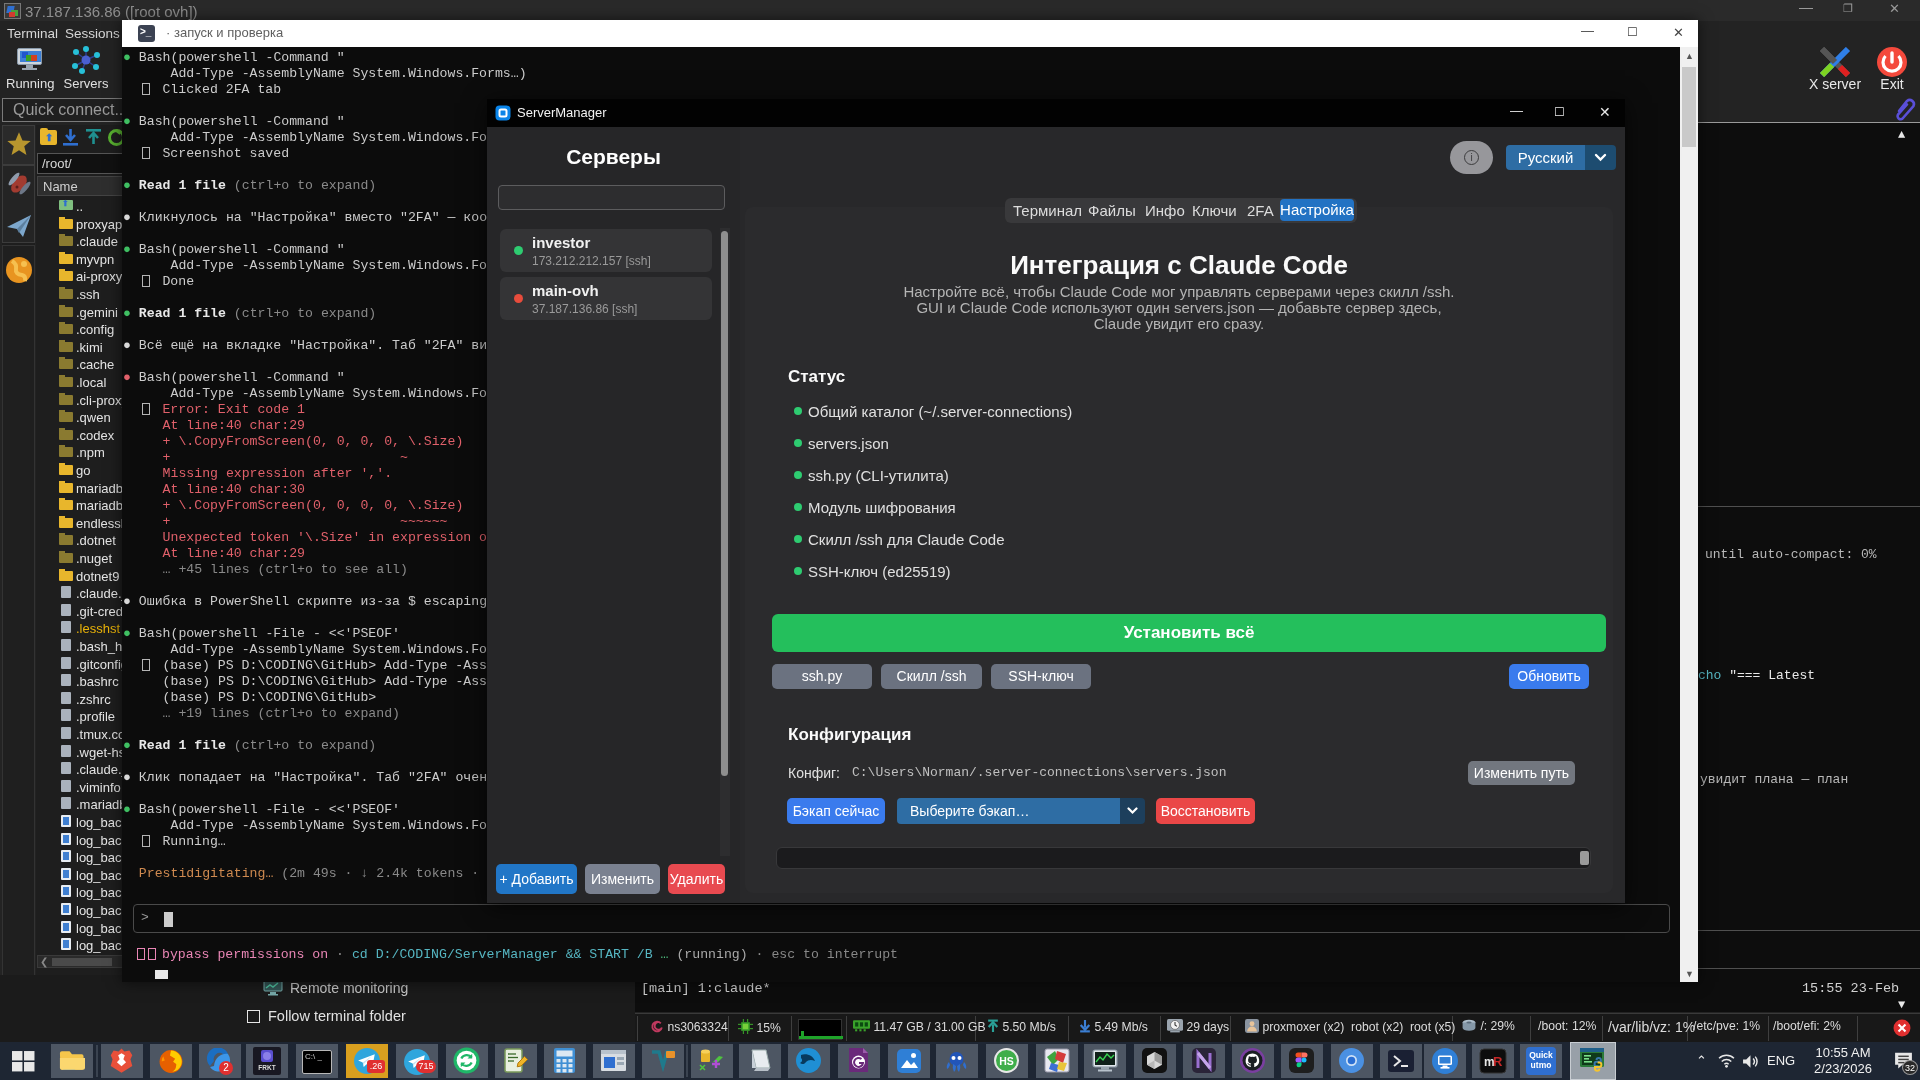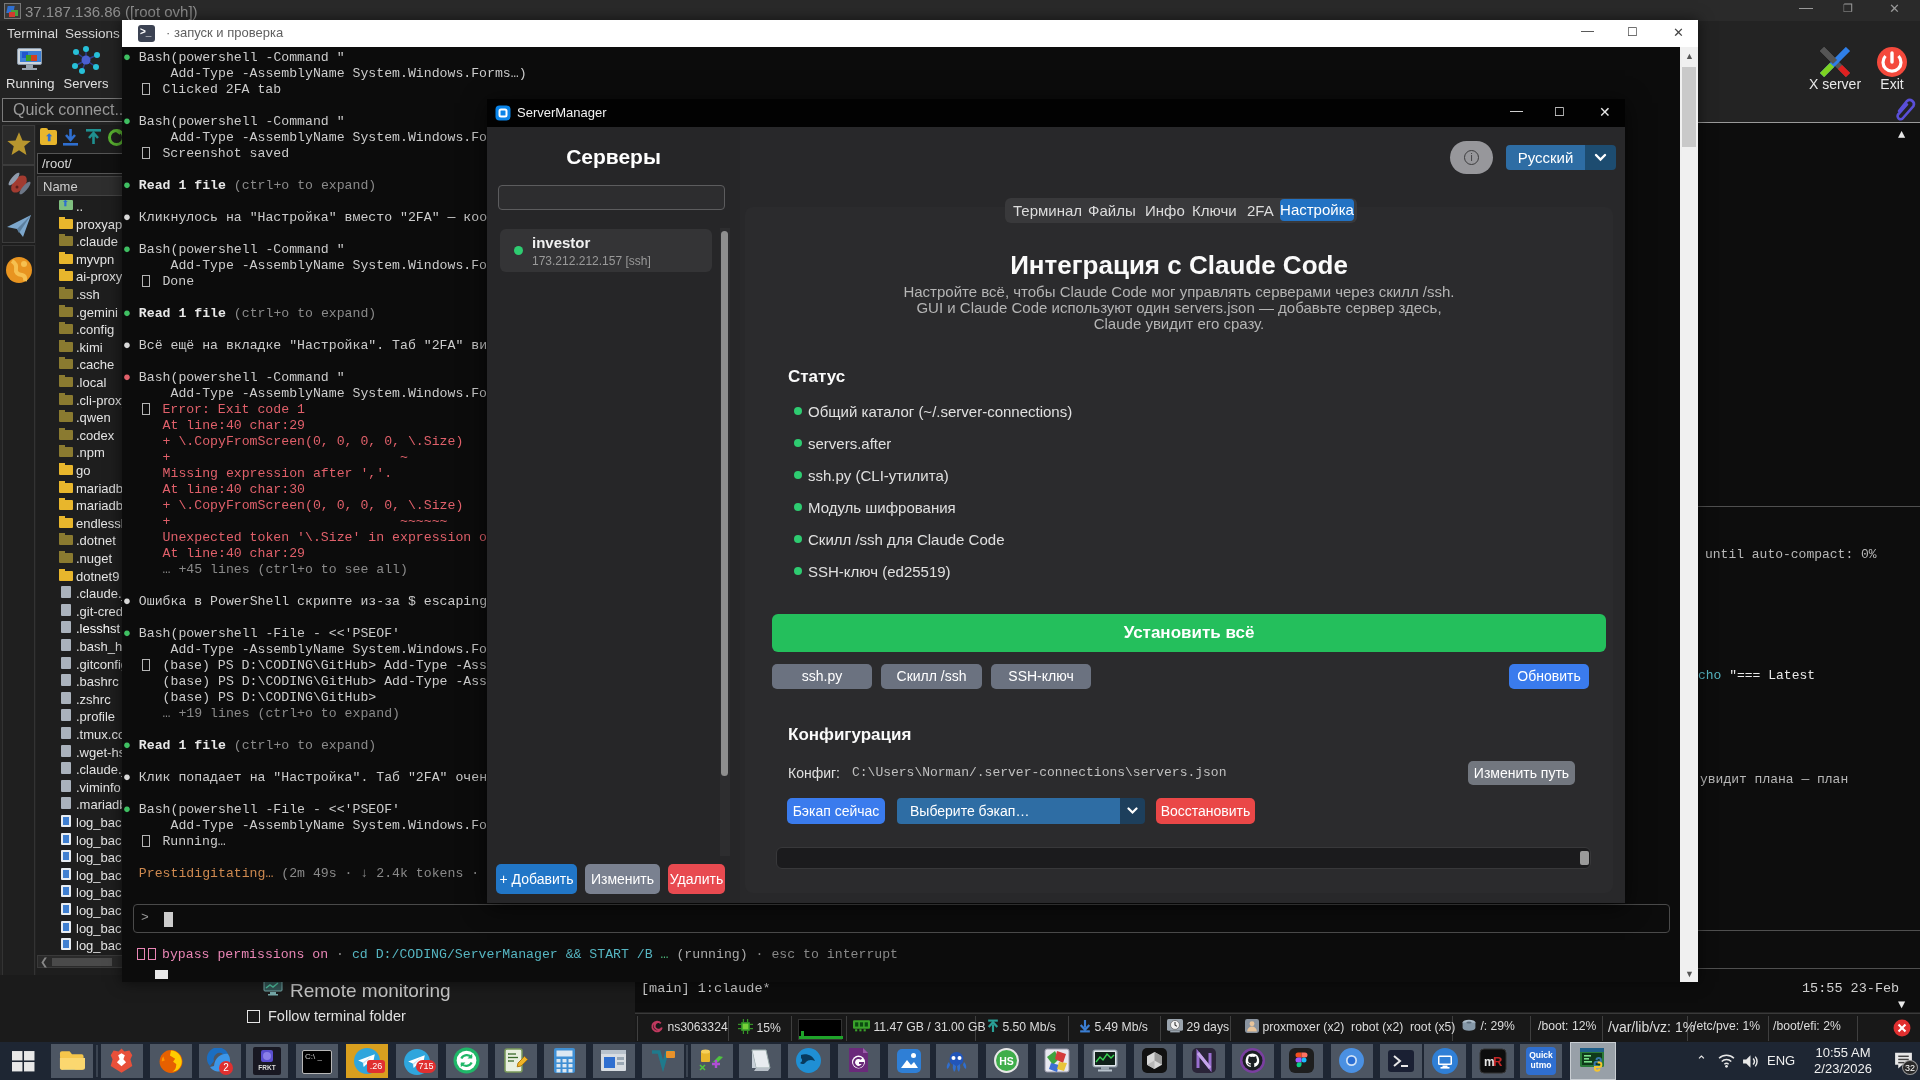--- a/index.html
+++ b/index.html
@@ -248,21 +248,21 @@
       <div style="position:absolute;left:0;top:389.20000000000005px;width:88px;height:16px;white-space:nowrap;">
         <span style="position:absolute;left:24px;top:1px;width:10px;height:12px;background:#aab2bc;border-radius:1px;"></span>
         <span style="position:absolute;left:39px;top:1px;font-size:13px;color:#e4e4e4;">.claude.js</span>
       </div>
       <div style="position:absolute;left:0;top:406.8px;width:88px;height:16px;white-space:nowrap;">
         <span style="position:absolute;left:24px;top:1px;width:10px;height:12px;background:#aab2bc;border-radius:1px;"></span>
         <span style="position:absolute;left:39px;top:1px;font-size:13px;color:#e4e4e4;">.git-crede</span>
       </div>
       <div style="position:absolute;left:0;top:424.40000000000003px;width:88px;height:16px;white-space:nowrap;">
         <span style="position:absolute;left:24px;top:1px;width:10px;height:12px;background:#aab2bc;border-radius:1px;"></span>
-        <span style="position:absolute;left:39px;top:1px;font-size:13px;color:#ffffff;">.lesshst</span>
+        <span style="position:absolute;left:39px;top:1px;font-size:13px;color:#eab308;">.lesshst</span>
       </div>
       <div style="position:absolute;left:0;top:442.00000000000006px;width:88px;height:16px;white-space:nowrap;">
         <span style="position:absolute;left:24px;top:1px;width:10px;height:12px;background:#aab2bc;border-radius:1px;"></span>
         <span style="position:absolute;left:39px;top:1px;font-size:13px;color:#e4e4e4;">.bash_his</span>
       </div>
       <div style="position:absolute;left:0;top:459.6px;width:88px;height:16px;white-space:nowrap;">
         <span style="position:absolute;left:24px;top:1px;width:10px;height:12px;background:#aab2bc;border-radius:1px;"></span>
         <span style="position:absolute;left:39px;top:1px;font-size:13px;color:#e4e4e4;">.gitconfig</span>
       </div>
       <div style="position:absolute;left:0;top:477.20000000000005px;width:88px;height:16px;white-space:nowrap;">
@@ -344,21 +344,21 @@
     <div class="abs" style="left:14px;top:2px;width:60px;height:8px;background:#4a4a4a;"></div>
   </div>
 
   <div class="abs" style="left:0px;top:975px;width:635px;height:67px;background:#1b1b1b;"></div>
   <svg class="abs" style="left:263px;top:979px;" width="20" height="17" viewBox="0 0 20 17">
     <rect x="1" y="1" width="18" height="11" rx="1" fill="#355" stroke="#7aa"></rect>
     <path d="M3 9 l4 -3 l3 2 l5 -4" stroke="#4fc3a1" stroke-width="1.5" fill="none"></path>
     <rect x="7" y="13" width="6" height="2" fill="#7aa"></rect>
       <rect x="5" y="15" width="10" height="1.5" fill="#7aa"></rect>
   </svg>
-  <div class="abs" style="left:290px;top:980px;font-size:19px;color:#c8c8c8;">Remote monitoring</div>
+  <div class="abs" style="left:290px;top:980px;font-size:14px;color:#c8c8c8;">Remote monitoring</div>
   <div class="abs" style="left:247px;top:1010px;width:13px;height:13px;border:1.5px solid #e6e6e6;background:transparent;"></div>
   <div class="abs" style="left:268px;top:1008px;font-size:14.5px;color:#e2e2e2;">Follow terminal folder</div>
 
   <div class="abs" style="left:635px;top:122px;width:1285px;height:890px;background:#0d0d0d;"></div>
   <div class="abs" style="left:1698px;top:122px;width:222px;height:1px;background:#9a9a9a;"></div>
   <div class="abs mono" style="left:1698px;top:122px;width:222px;height:890px;font-size:13px;color:#b8b8b8;">
     <div class="abs" style="left:200px;top:6px;color:#e8e8e8;font-size:12px;">▲</div>
     <div class="abs" style="left:0px;top:384px;width:222px;height:1px;background:#4f4f4f;"></div>
     <div class="abs" style="left:7px;top:425px;white-space:nowrap;">until auto-compact: 0%</div>
     <div class="abs" style="left:0px;top:546px;white-space:nowrap;"><span style="color:#56b6c2;">cho</span> <span style="color:#e8e8e8;">"=== Latest</span></div>
@@ -543,20 +543,25 @@
 
     <div class="abs" style="left:0;top:28px;width:253px;height:776px;background:#262628;"></div>
     <div class="abs" style="left:0;top:46px;width:253px;text-align:center;font-size:21px;font-weight:bold;color:#fff;">Серверы</div>
     <div class="abs" style="left:11px;top:86px;width:227px;height:25px;background:#2d2d2f;border:1px solid #5c5c5e;border-radius:4px;"></div>
 
     <div class="abs" style="left:13px;top:130px;width:212px;height:43px;background:#343436;border-radius:6px;">
       <div class="abs" style="left:14px;top:17px;width:9px;height:9px;border-radius:50%;background:#2ecc71;"></div>
       <div class="abs" style="left:32px;top:5px;font-size:15px;font-weight:bold;color:#f0f0f0;">investor</div>
       <div class="abs" style="left:32px;top:25px;font-size:12px;color:#9a9a9a;">173.212.212.157 [ssh]</div>
     </div>
+    <div class="abs" style="left:13px;top:178px;width:212px;height:43px;background:#343436;border-radius:6px;">
+      <div class="abs" style="left:14px;top:17px;width:9px;height:9px;border-radius:50%;background:#e74c3c;"></div>
+      <div class="abs" style="left:32px;top:5px;font-size:15px;font-weight:bold;color:#f0f0f0;">main-ovh</div>
+      <div class="abs" style="left:32px;top:25px;font-size:12px;color:#9a9a9a;">37.187.136.86 [ssh]</div>
+    </div>
 
     <div class="abs" style="left:233px;top:129px;width:10px;height:628px;background:#2d2d2f;"></div>
     <div class="abs" style="left:234px;top:132px;width:7px;height:545px;background:#8f8f8f;border-radius:4px;"></div>
 
     <div class="abs" style="left:9px;top:765px;width:81px;height:30px;background:#2176c7;border-radius:5px;color:#fff;font-size:14px;text-align:center;line-height:30px;">+ Добавить</div>
     <div class="abs" style="left:98px;top:765px;width:75px;height:30px;background:#7a8190;border-radius:5px;color:#fff;font-size:14px;text-align:center;line-height:30px;">Изменить</div>
     <div class="abs" style="left:181px;top:765px;width:57px;height:30px;background:#e84a50;border-radius:5px;color:#fff;font-size:14px;text-align:center;line-height:30px;overflow:hidden;">Удалить</div>
 
     <div class="abs" style="left:258px;top:108px;width:868px;height:686px;background:#2b2b2d;border-radius:8px;"></div>
 
@@ -583,21 +588,21 @@
     <div class="abs" style="left:258px;top:185px;width:868px;text-align:center;font-size:15px;line-height:16px;color:#b5b5b5;">Настройте всё, чтобы Claude Code мог управлять серверами через скилл /ssh.<br>GUI и Claude Code используют один servers.json — добавьте сервер здесь,<br>Claude увидит его сразу.</div>
 
     <div class="abs" style="left:301px;top:268px;font-size:17px;font-weight:bold;color:#fafafa;">Статус</div>
     <div id="smlist" class="abs" style="left:301px;top:304px;font-size:15px;color:#e0e0e0;">
         <div style="position:absolute;left:0;top:0px;white-space:nowrap;">
           <span style="position:absolute;left:6px;top:4px;width:8px;height:8px;border-radius:50%;background:#2ecc71;"></span>
           <span style="position:absolute;left:20px;top:0;">Общий каталог (~/.server-connections)</span>
         </div>
         <div style="position:absolute;left:0;top:32px;white-space:nowrap;">
           <span style="position:absolute;left:6px;top:4px;width:8px;height:8px;border-radius:50%;background:#2ecc71;"></span>
-          <span style="position:absolute;left:20px;top:0;">servers.after</span>
+          <span style="position:absolute;left:20px;top:0;">servers.json</span>
         </div>
         <div style="position:absolute;left:0;top:64px;white-space:nowrap;">
           <span style="position:absolute;left:6px;top:4px;width:8px;height:8px;border-radius:50%;background:#2ecc71;"></span>
           <span style="position:absolute;left:20px;top:0;">ssh.py (CLI-утилита)</span>
         </div>
         <div style="position:absolute;left:0;top:96px;white-space:nowrap;">
           <span style="position:absolute;left:6px;top:4px;width:8px;height:8px;border-radius:50%;background:#2ecc71;"></span>
           <span style="position:absolute;left:20px;top:0;">Модуль шифрования</span>
         </div>
         <div style="position:absolute;left:0;top:128px;white-space:nowrap;">

